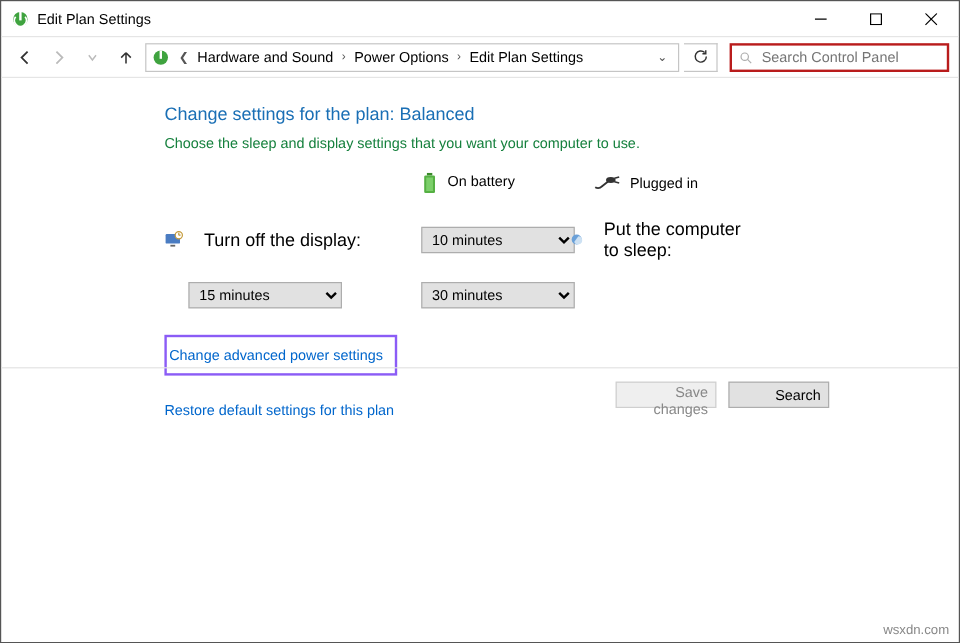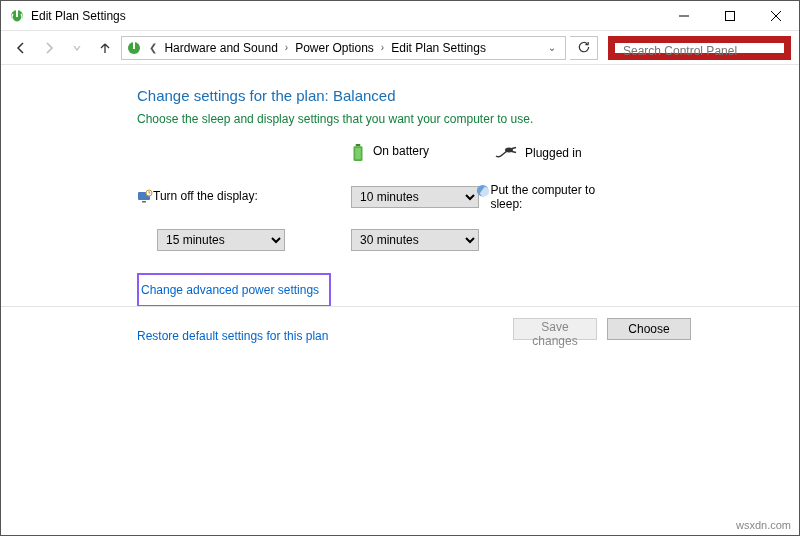--- a/index.html
+++ b/index.html
@@ -30,60 +30,60 @@
     flex: 1 1 auto; height: 24px; border: 1px solid #c5c5c5;
     display: flex; align-items: center; padding: 0 4px; gap:2px;
   }
   .addr .crumb-icon { width:16px; height:16px; margin-right:2px; }
   .crumb-sep { color:#555; padding:0 3px; font-size:10px; }
   .crumb { padding: 2px 2px; white-space:nowrap; }
   .addr-spacer { flex:1 1 auto; }
   .addr-drop { width:18px; text-align:center; color:#555; font-size:10px; }
   .refresh { width:28px; height:24px; border:1px solid #c5c5c5; display:flex; align-items:center; justify-content:center; margin-left:0px; border-left:none; }
   .search {
-    width: 183px; height: 24px; border:7px solid #b91c1c;
-    display:flex; align-items:center; padding:0 6px; margin-left:6px; color:#777;flex-direction:column;
+    width: 183px; height: 24px; border:2px solid #b91c1c;
+    display:flex; align-items:center; padding:0 6px; margin-left:6px; color:#777;
   }
   .search svg { width:12px; height:12px; margin-right:6px; opacity:.6; }
   .search input { border:none; outline:none; font-size:12px; color:#555; width:100%; background:transparent; }
 
   .content { position:absolute; top:64px; left:0; right:0; bottom:0; }
   h1 { font-size:15px; font-weight:400; color:#1a6fb5; margin:22px 0 8px 136px; }
   .sub { margin:0 0 18px 136px; font-size:12px; color:#15803d; }
 
   .grid {
     display:grid;
     grid-template-columns: 180px 130px 130px;
     column-gap: 14px; row-gap: 18px;
     margin-left: 156px;
     align-items:center;
   }
   .colhdr { display:flex; align-items:flex-start; gap:8px; font-size:12px; }
-  .rowlabel { display:flex; align-items:flex-start; gap:0; font-size:12px; margin-left:-20px; }
+  .rowlabel { display:flex; align-items:center; gap:17px; font-size:15px; margin-left:-20px; }
   .rowlabel .ic { width:16px; height:16px; }
 
   select.combo {
     width: 128px; height: 22px; font-size:12px;
     background:#e1e1e1; border:1px solid #adadad;
     padding:0 4px;
   }
 
   .links { margin: 22px 0 0 136px; }
   .link { color:#0066cc; font-size:12px; padding:2px 0; display:inline-block; }
   .highlight { border:2px solid #8b5cf6; padding: 6px 10px 6px 2px; margin-bottom:20px; display:inline-block; }
 
   .footer {
     position:absolute; left:0; right:0; bottom:185px;
     border-top:1px solid #e3e3e3; height:44px;
     display:flex; align-items:center; justify-content:flex-end;
     padding-right:108px; gap:10px;
   }
   button.btn {
     width:84px; height:22px; font-size:12px;
-    background:#e1e1e1; border:1px solid #adadad;
+    background:#e1e1e1; border:1px solid #adadad;text-align:right;
   }
   button.btn:disabled { color:#888; background:#efefef; border-color:#cfcfcf; }
 
   .watermark { position:absolute; right:8px; bottom:4px; font-size:11px; color:#888; }
 </style>
 </head>
 <body>
 
 <div class="titlebar">
   <span class="app-icon">
@@ -223,17 +223,17 @@
 
   <div class="links">
     <div class="highlight">
       <a class="link">Change advanced power settings</a>
     </div><br>
     <a class="link">Restore default settings for this plan</a>
   </div>
 
   <div class="footer">
     <button class="btn" disabled="">Save changes</button>
-    <button class="btn">Choose</button>
+    <button class="btn">Search</button>
   </div>
 </div>
 
 <div class="watermark">wsxdn.com</div>
 
 </body></html>

